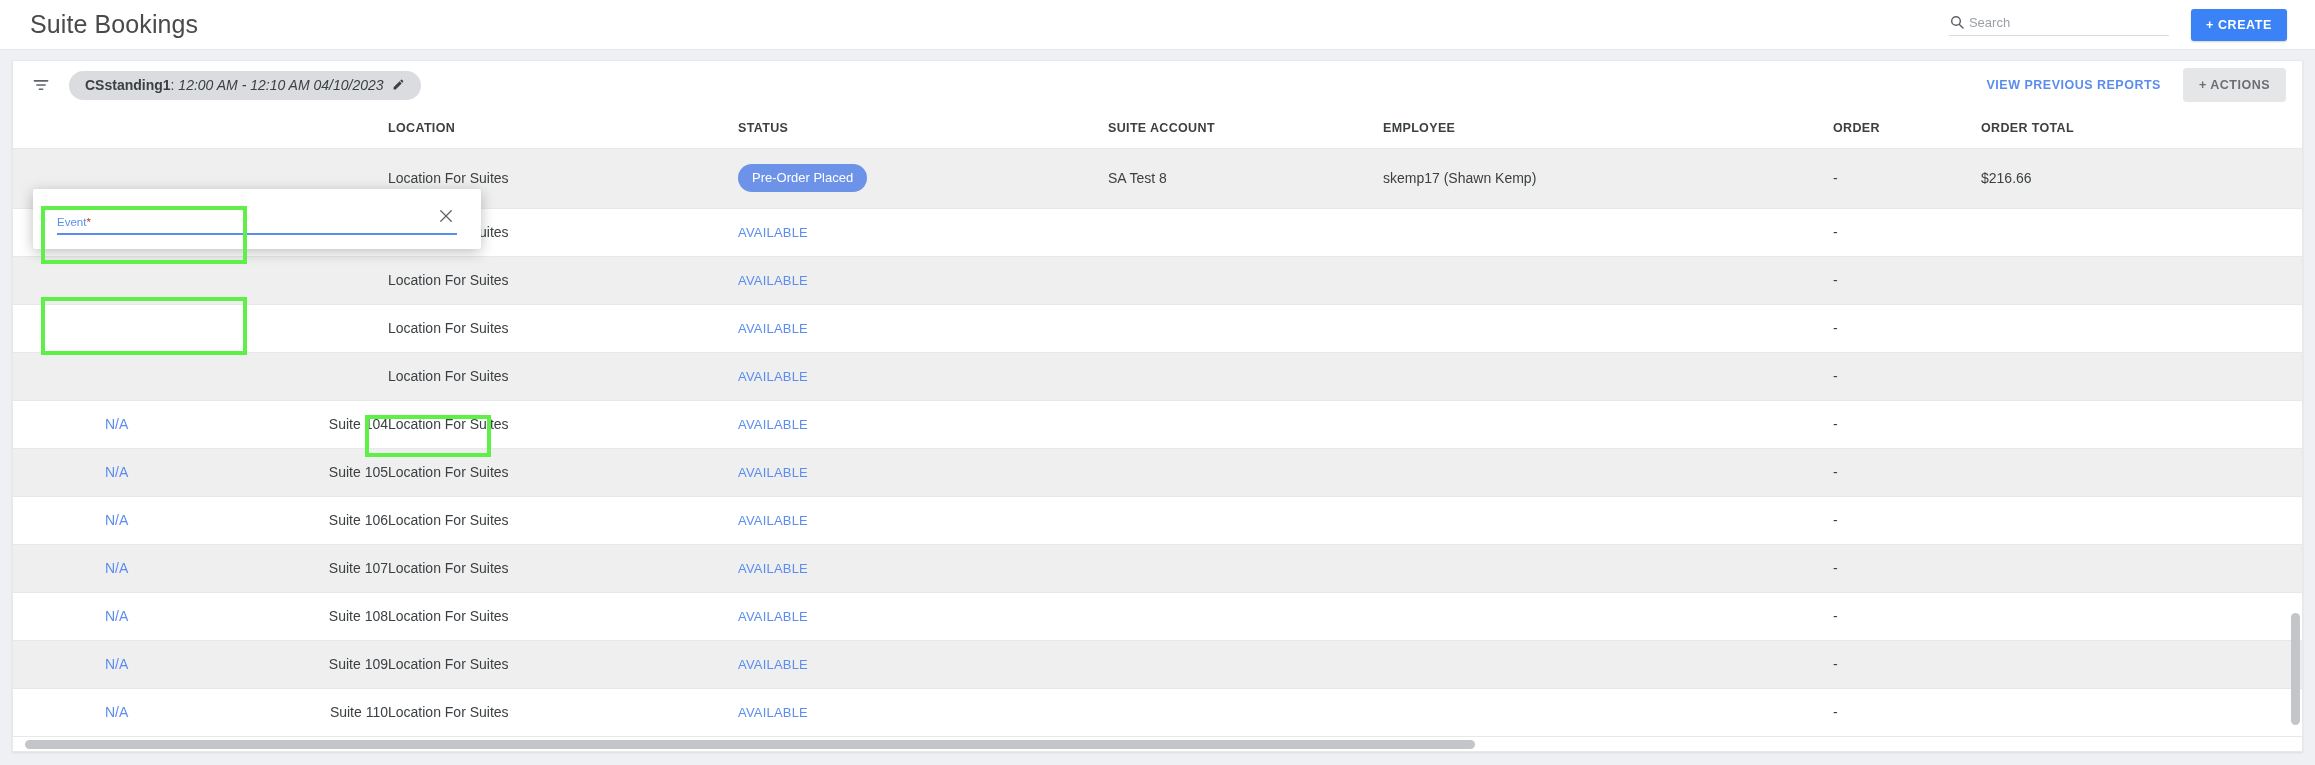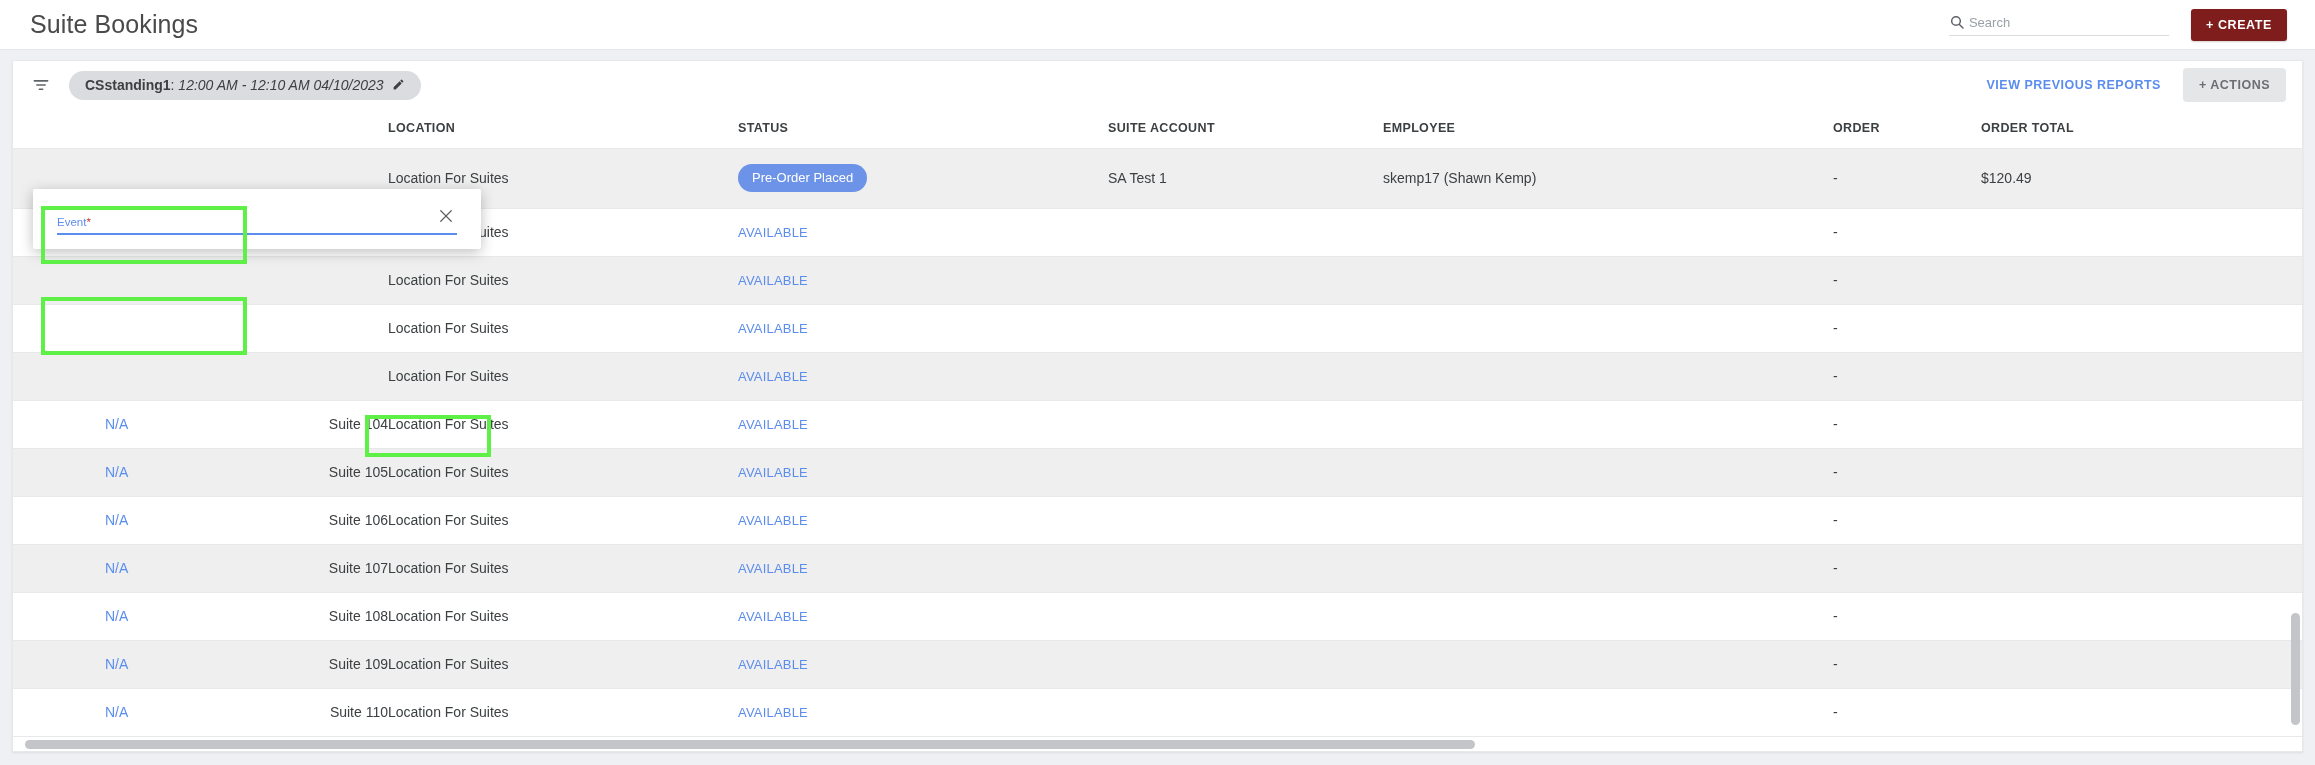--- a/index.html
+++ b/index.html
@@ -42,21 +42,21 @@
     padding-bottom: 5px;
   }
   .search-icon { width: 16px; height: 16px; display: block; color: #5f6368; flex: none; }
   .search-input {
     border: 0; outline: 0; background: transparent;
     font-family: "Liberation Sans", sans-serif;
     font-size: 13px; color: #3c4043; width: 100%;
   }
   .search-input::placeholder { color: #9aa0a6; }
   .create-btn {
-    background: #7f1d1d;
+    background: #3b82f6;
     color: #ffffff;
     border: 0;
     border-radius: 3px;
     font-family: "Liberation Sans", sans-serif;
     font-size: 12.5px;
     font-weight: 700;
     letter-spacing: 0.6px;
     padding: 9px 15px;
     cursor: pointer;
     box-shadow: 0 1px 2px rgba(0,0,0,.18);
@@ -315,24 +315,24 @@
             <th>ORDER</th>
             <th>ORDER TOTAL</th>
           </tr>
         </thead>
         <tbody id="tbody">
             <tr class="odd">
               <td class="c-booking"><span class="link-cell"></span></td>
               <td class="c-suite"><span class="c-suite-inner"></span></td>
               <td>Location For Suites</td>
               <td><span class="badge">Pre-Order Placed</span></td>
-              <td>SA Test 1</td>
+              <td>SA Test 8</td>
               <td>skemp17 (Shawn Kemp)</td>
               <td>-</td>
-              <td>$120.49</td>
+              <td>$216.66</td>
             </tr>
             <tr class="even">
               <td class="c-booking"><span class="link-cell"></span></td>
               <td class="c-suite"><span class="c-suite-inner"></span></td>
               <td>Location For Suites</td>
               <td><span class="status-available">AVAILABLE</span></td>
               <td></td>
               <td></td>
               <td>-</td>
               <td></td>

